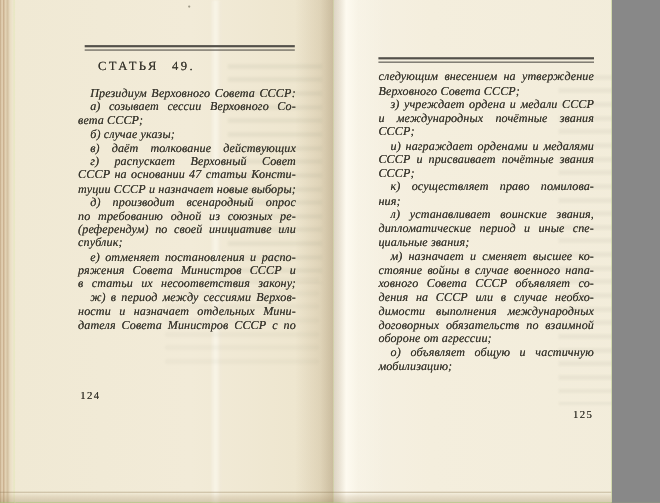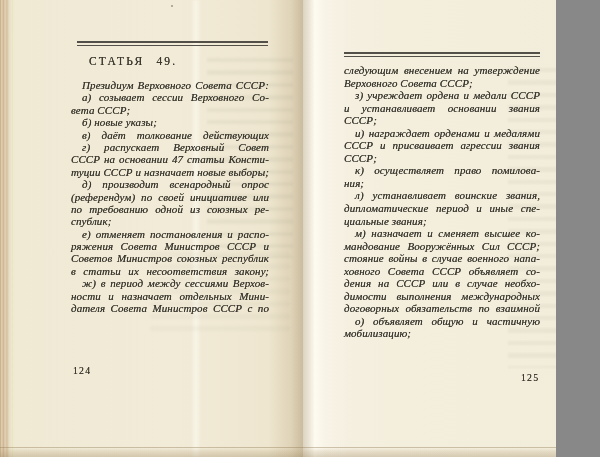--- a/index.html
+++ b/index.html
@@ -63,21 +63,21 @@
     font-style:italic;
   }
   .col-right .line { line-height:12.55px; height:12.55px; }
   .line.just { text-align:justify; text-align-last:justify; }
   .line.ind  { text-indent:11px; }
 
   .pagenum {
     position:absolute; font-size:9.8px; letter-spacing:1.2px;
     color:var(--ink,#3a382f); text-shadow:0 0 0.4px rgba(40,38,30,0.8);
   }
-  .pagenum.left  { left:73px;  top:365px;text-align:right; }
+  .pagenum.left  { left:73px;  top:355px;text-align:right; }
   .pagenum.right { left:521px; top:372px; }
 
   .ghost {
     position:absolute; filter:blur(0.9px); pointer-events:none;
     background:repeating-linear-gradient(180deg,
       rgba(148,150,126,0.30) 0px, rgba(148,150,126,0.30) 4.5px,
       rgba(0,0,0,0) 4.5px, rgba(0,0,0,0) 12.4px);
   }
   .ghost.gl1 { left:207px; top:58px;  width:86px;  height:200px; opacity:0.34; }
   .ghost.gl2 { left:150px; top:252px; width:140px; height:86px;  opacity:0.20; }
@@ -101,61 +101,60 @@
 
   <div class="rule left"></div>
   <div class="rule right"></div>
 
   <div class="col col-left">
     <h1 class="heading">СТАТЬЯ 49.</h1>
     <div class="body">
         <div class="line ind just">Президиум Верховного Совета СССР:</div>
         <div class="line ind just">а) созывает сессии Верховного Со-</div>
         <div class="line">вета СССР;</div>
-        <div class="line ind">б) новые указы;</div>
+        <div class="line ind">б) случае указы;</div>
         <div class="line ind just">в) даёт толкование действующих</div>
         <div class="line ind just">г) распускает Верховный Совет</div>
         <div class="line just">СССР на основании 47 статьи Консти-</div>
         <div class="line just">туции СССР и назначает новые выборы;</div>
         <div class="line ind just">д) производит всенародный опрос</div>
+        <div class="line just">по требованию одной из союзных ре-</div>
         <div class="line just">(референдум) по своей инициативе или</div>
-        <div class="line just">по требованию одной из союзных ре-</div>
         <div class="line">спублик;</div>
         <div class="line ind just">е) отменяет постановления и распо-</div>
         <div class="line just">ряжения Совета Министров СССР и</div>
-        <div class="line just">Советов Министров союзных республик</div>
         <div class="line just">в статьи их несоответствия закону;</div>
         <div class="line ind just">ж) в период между сессиями Верхов-</div>
         <div class="line just">ности и назначает отдельных Мини-</div>
         <div class="line just">дателя Совета Министров СССР с по</div>
       </div>
   </div>
 
   <div class="col col-right">
     <div class="body">
         <div class="line just">следующим внесением на утверждение</div>
         <div class="line">Верховного Совета СССР;</div>
         <div class="line ind just">з) учреждает ордена и медали СССР</div>
-        <div class="line just">и устанавливает основании звания</div>
+        <div class="line just">и международных почётные звания</div>
         <div class="line">СССР;</div>
         <div class="line ind just">и) награждает орденами и медалями</div>
-        <div class="line just">СССР и присваивает агрессии звания</div>
+        <div class="line just">СССР и присваивает почётные звания</div>
         <div class="line">СССР;</div>
         <div class="line ind just">к) осуществляет право помилова-</div>
         <div class="line">ния;</div>
         <div class="line ind just">л) устанавливает воинские звания,</div>
         <div class="line just">дипломатические период и иные спе-</div>
         <div class="line">циальные звания;</div>
         <div class="line ind just">м) назначает и сменяет высшее ко-</div>
-        <div class="line just">мандование Вооружённых Сил СССР;</div>
         <div class="line just">стояние войны в случае военного напа-</div>
         <div class="line just">ховного Совета СССР объявляет со-</div>
         <div class="line just">дения на СССР или в случае необхо-</div>
         <div class="line just">димости выполнения международных</div>
         <div class="line just">договорных обязательств по взаимной</div>
+        <div class="line">обороне от агрессии;</div>
         <div class="line ind just">о) объявляет общую и частичную</div>
         <div class="line">мобилизацию;</div>
       </div>
   </div>
 
   <div class="pagenum left">124</div>
   <div class="pagenum right">125</div>
 </div>
 
 </body></html>

